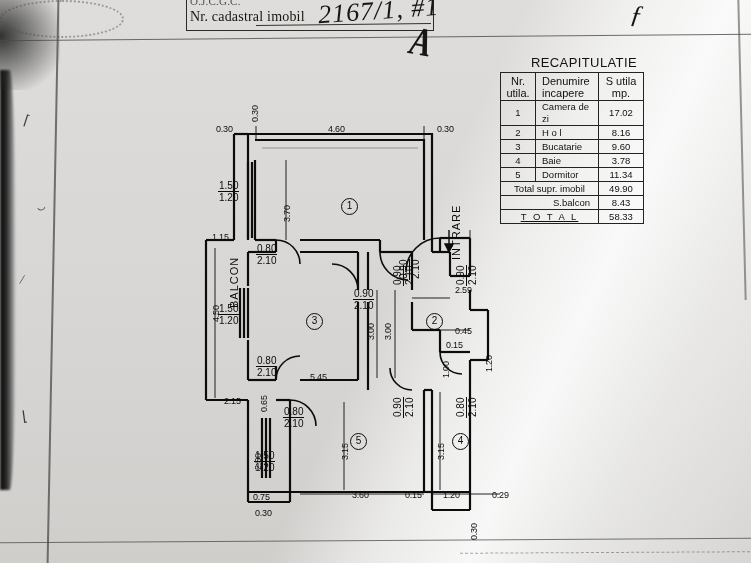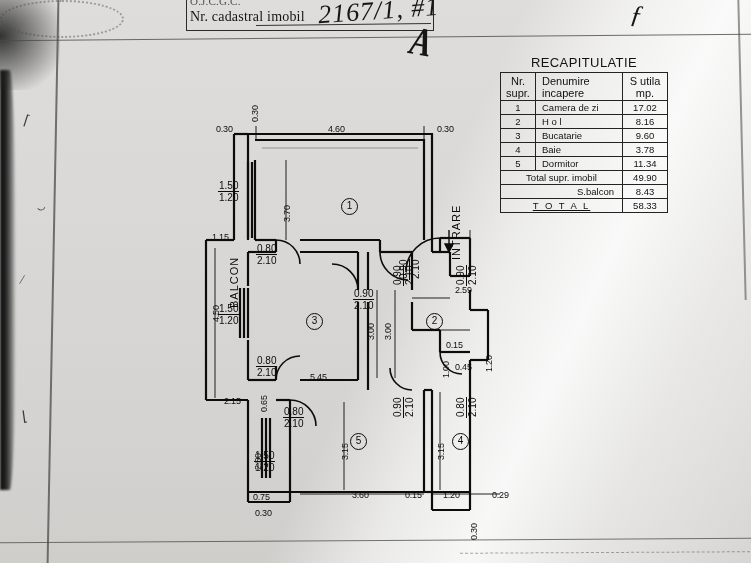--- a/index.html
+++ b/index.html
@@ -174,21 +174,21 @@
   }
   .recap-title {
     text-align: center;
     font-size: 13px;
     letter-spacing: .4px;
     padding-bottom: 2px;
     color: #121210;
   }
   table.recap-tbl {
     border-collapse: collapse;
-    width: 168px;
+    width: 144px;
     font-size: 9.5px;
     color: #111;
   }
   table.recap-tbl td {
     border: 1px solid #232321;
     padding: 0 2px;
     height: 13px;
     line-height: 12px;
     vertical-align: middle;
   }
@@ -273,21 +273,21 @@
   <div class="oncgc">ONCGC</div>
   <div class="dashline"></div>
 
   <div class="recap">
     <div class="recap-title">RECAPITULATIE</div>
     <table class="recap-tbl">
       <tbody>
           <tr>
         <td class="rc-num rc-hd">
           <div>Nr.</div>
-          <div>supr.</div>
+          <div>utila.</div>
         </td>
         <td class="rc-name rc-hd">
           <div>Denumire</div>
           <div>incapere</div>
         </td>
         <td class="rc-val rc-hd">
           <div>S utila</div>
           <div>mp.</div>
         </td>
       </tr>
@@ -516,21 +516,21 @@
   </div>
 
   <div class="roomnum" style="left:306px; top:313px;">3</div>
   <div class="dim" style="left:310px; top:372px;">5.45</div>
   <div class="dim dim-v" style="left:366px; top:340px;">3.00</div>
   <div class="dim dim-v" style="left:383px; top:340px;">3.00</div>
 
   <div class="label-v" style="left:450px; top:260px;">INTRARE</div>
   <div class="roomnum" style="left:426px; top:313px;">2</div>
   <div class="dim" style="left:411px; top:285px;margin-left:44px;">2.59</div>
-  <div class="dim" style="left:455px; top:326px;margin-top:36px;">0.45</div>
+  <div class="dim" style="left:455px; top:326px;">0.45</div>
   <div class="dim" style="left:446px; top:340px;">0.15</div>
   <div class="dim dim-v" style="left:441px; top:378px;">1.00</div>
   <div class="dim dim-v" style="left:484px; top:372px;">1.20</div>
 
   <div class="roomnum" style="left:350px; top:433px;">5</div>
   <div class="dim dim-v" style="left:340px; top:460px;">3.15</div>
   <div class="dim" style="left:352px; top:490px;">3.60</div>
   <div class="door-dim" style="left:254px; top:450px;">
     <div class="top">1.50</div>
     <div>1.20</div>

